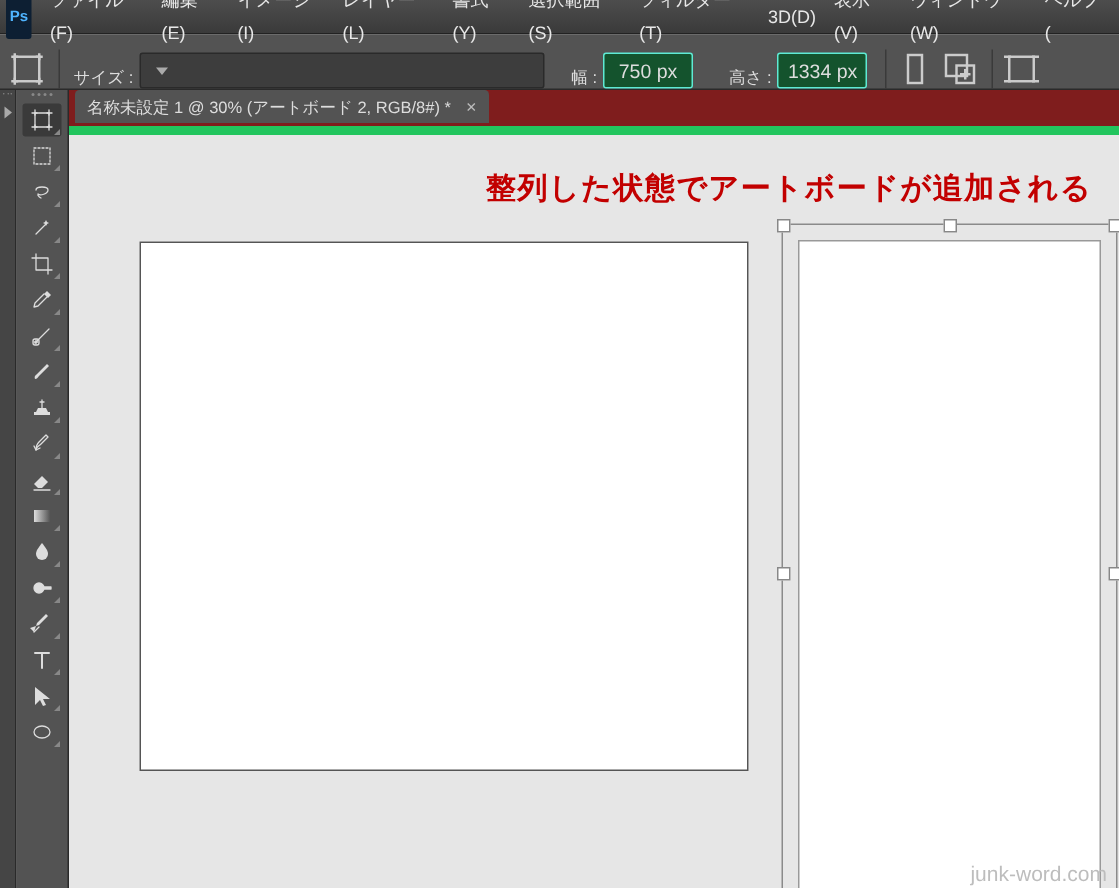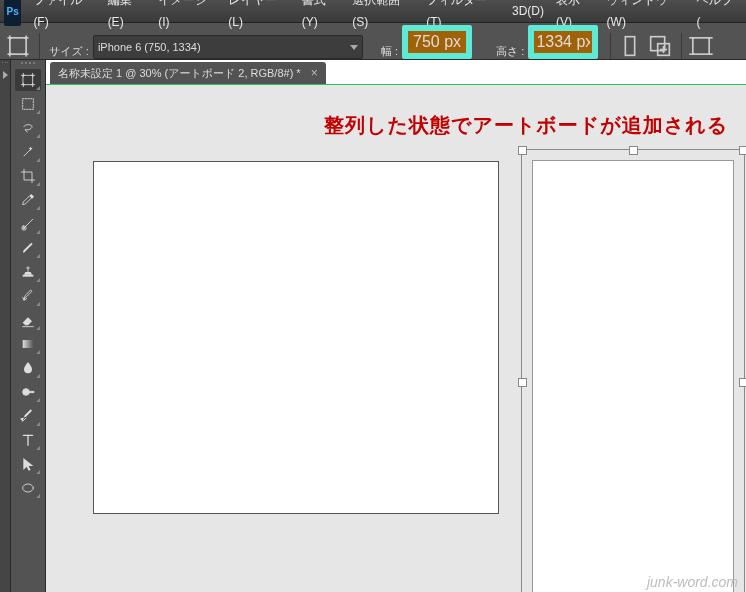--- a/index.html
+++ b/index.html
@@ -6,49 +6,49 @@
   .menubar{height:22px;background:linear-gradient(#4d4d4d,#3a3a3a);display:flex;align-items:center;padding:0 4px;border-bottom:1px solid #222}
   .ps-logo{width:18px;height:29px;background:#0d1f33;border-radius:2px;display:flex;align-items:center;justify-content:center;margin-right:6px}
   .ps-logo-text{font-size:10px;font-weight:bold;color:#4fb4ff}
   .menu-item{padding:0 6px;font-size:12px;color:#e8e8e8;line-height:22px;cursor:default}
   .optionsbar{height:36px;background:#535353;display:flex;align-items:flex-end;border-bottom:1px solid #2a2a2a;padding:0 4px}
   .opt-btn{width:28px;height:26px;display:flex;align-items:center;justify-content:center;border-radius:2px;margin-right:2px}
   .opt-sep{width:1px;height:26px;background:#3a3a3a;margin:0 5px}
   .opt-label{color:#ddd;font-size:11px;margin:0 4px}
   .opt-select{background:#3d3d3d;border:1px solid #2a2a2a;color:#ddd;font-size:11px;height:22px;line-height:22px;padding:0 4px;width:260px;display:flex;align-items:center;justify-content:space-between;border-radius:2px}
   .opt-select .arrow{width:0;height:0;border-left:4px solid transparent;border-right:4px solid transparent;border-top:5px solid #aaa;margin-left:6px}
-  .opt-input{background:#a16207;border:6px solid #5eead4;color:#ddd;font-size:16px;height:20px;width:54px;text-align:center;border-radius:2px}
+  .opt-input{background:#14532d;border:1px solid #5eead4;color:#ddd;font-size:13px;height:20px;width:54px;text-align:center;border-radius:2px}
   .opt-icon{stroke:#ccc;fill:none;stroke-width:1.4}
   .workspace{position:relative;height:534px;display:flex}
   .panel-strip{width:10px;background:#454545;border-right:1px solid #2a2a2a;display:flex;flex-direction:column;align-items:center;padding-top:2px}
   .panel-dots{width:6px;height:3px;display:flex;justify-content:space-between;margin-bottom:4px}
   .panel-dots span{width:1px;height:1px;background:#888;border-radius:50%}
   .panel-tri{width:0;height:0;border-top:4px solid transparent;border-bottom:4px solid transparent;border-left:5px solid #aaa;margin-top:2px}
   .sidebar{width:34px;background:#535353;border-right:1px solid #2a2a2a;display:flex;flex-direction:column;align-items:center;padding-top:2px}
   .side-dots{width:16px;height:4px;display:flex;justify-content:center;gap:2px;margin-bottom:2px}
   .side-dots span{width:2px;height:2px;background:#888;border-radius:50%}
   .tool{width:26px;height:22px;display:flex;align-items:center;justify-content:center;position:relative;margin:1px 0;border-radius:2px}
   .tool.selected{background:#3a3a3a}
   .tool .corner{position:absolute;right:1px;bottom:1px;width:0;height:0;border-right:4px solid #888;border-top:4px solid transparent}
   .tool svg{width:16px;height:16px}
   .tool-ico{stroke:#ddd;fill:none;stroke-width:1.3;stroke-linecap:round;stroke-linejoin:round}
   .tool-ico-fill{fill:#ddd}
   .main{flex:1;position:relative;background:#e6e6e6}
-  .tabstrip{height:24px;background:#ffffff;display:flex;align-items:flex-end;border-bottom:1px solid #22c55e;position:relative}
+  .tabstrip{height:24px;background:#7f1d1d;display:flex;align-items:flex-start;border-bottom:6px solid #22c55e;position:relative}
   .tab{height:22px;background:#535353;color:#ddd;font-size:11px;display:flex;align-items:center;padding:0 8px;border-radius:3px 3px 0 0;margin-left:4px}
   .tab .close-x{margin-left:10px;color:#bbb;font-size:12px;line-height:12px}
   .canvas-area{position:absolute;top:24px;left:0;right:0;bottom:0}
   .annotation{position:absolute;top:28px;left:278px;color:#c20000;font-size:20px;font-weight:bold;letter-spacing:1px;white-space:nowrap}
   .artboard1{position:absolute;top:77px;left:47px;width:404px;height:351px;background:#fff;border:1px solid #555}
   .artboard2{position:absolute;top:65px;left:475px;width:222px;height:464px;border:1px solid #8a8a8a}
   .ab2-inner{position:absolute;top:10px;left:10px;right:10px;bottom:10px;background:#fff;border:1px solid #999}
   .handle{position:absolute;width:7px;height:7px;background:#fff;border:1px solid #888}
   .h-tl{top:-4px;left:-4px}.h-tc{top:-4px;left:50%;margin-left:-4px}.h-tr{top:-4px;right:-4px}
   .h-ml{top:50%;left:-4px;margin-top:-4px}.h-mr{top:50%;right:-4px;margin-top:-4px}
-  .watermark{position:absolute;bottom:4px;right:8px;color:#bdbdbd;font-size:14px;font-style:italic}
+  .watermark{position:absolute;bottom:4px;right:8px;color:#bdbdbd;font-size:14px;}
 </style>
 </head>
 <body>
 
 <div class="menubar">
   <div class="ps-logo">
     <span class="ps-logo-text">Ps</span>
   </div>
   <div class="menu-item">ファイル(F)</div>
   <div class="menu-item">編集(E)</div>
@@ -75,21 +75,20 @@
       <line x1="3" y1="19" x2="7" y2="19"></line>
           <line x1="17" y1="19" x2="21" y2="19"></line>
       <line x1="5" y1="17" x2="5" y2="21"></line>
           <line x1="19" y1="17" x2="19" y2="21"></line>
     </g>
       </svg>
   </div>
   <div class="opt-sep"></div>
   <span class="opt-label">サイズ :</span>
   <div class="opt-select">
-    <span>iPhone 6 (750, 1334)</span>
     <span class="arrow"></span>
   </div>
   <div style="width:14px"></div>
   <span class="opt-label">幅 :</span>
   <input class="opt-input" value="750 px" style="">
   <div style="width:20px"></div>
   <span class="opt-label">高さ :</span>
   <input class="opt-input" value="1334 px" style="">
   <div class="opt-sep" style="margin-left:12px"></div>
   <div class="opt-btn">

